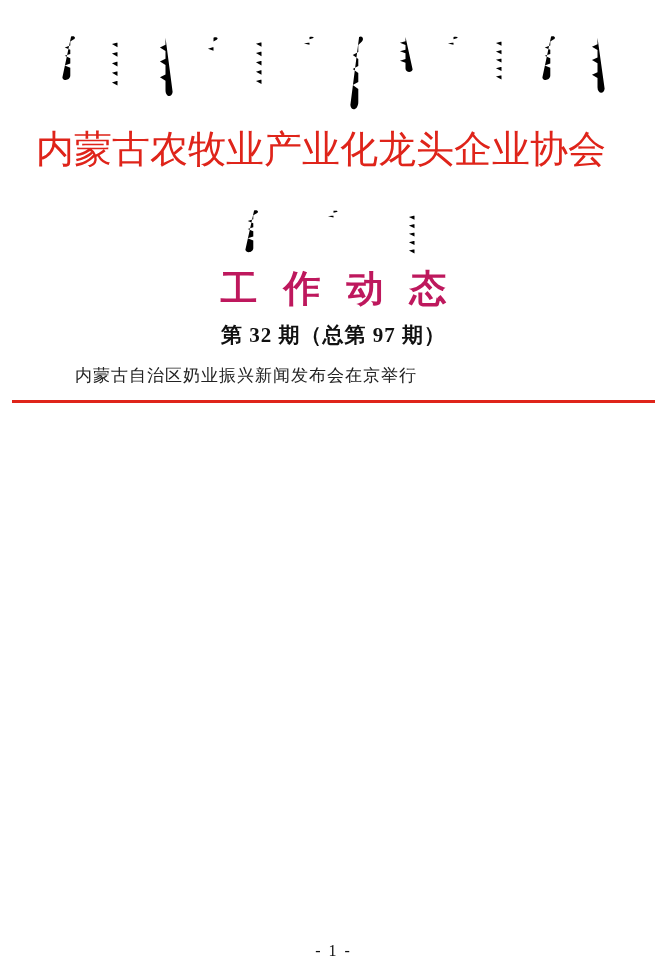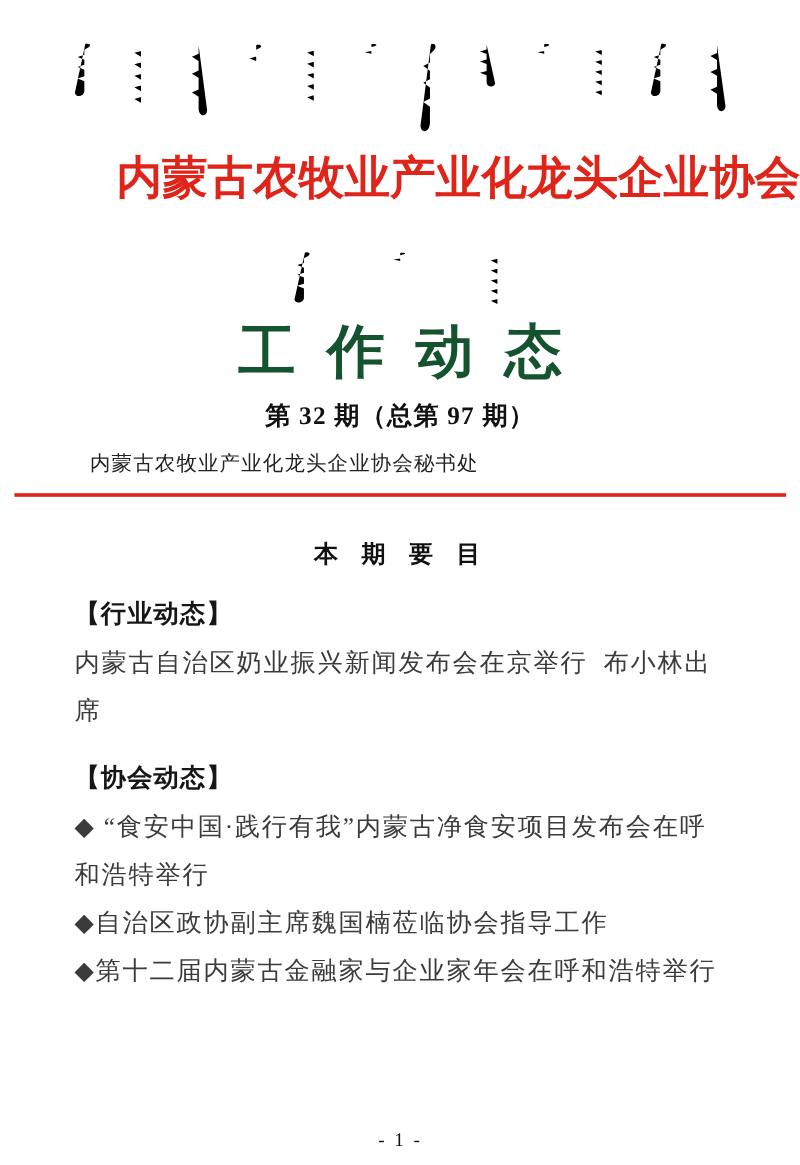--- a/index.html
+++ b/index.html
@@ -17,32 +17,32 @@
   .mn-row {
     display:flex; justify-content:center; align-items:flex-start;
     color:#df241a;
   }
   .mn-top { margin-top:36px; height:86px; gap:29px; }
   .mn-mid { margin-top:36px; height:58px; gap:62px; }
   .mn-word { display:block; }
   
   .org-title {
     margin-top:2px;
-    text-align:right;
-    font-size:38px; font-weight:bold; line-height:1.32;
+    text-align:left;
+    font-size:38px; font-weight:normal; line-height:1.32;
     color:#df241a;
     letter-spacing:0px;
     font-family:"Liberation Serif","DejaVu Serif",serif;
     padding-left:36px;
   }
   .masthead {
     margin-top:2px;
     text-align:center;
-    font-size:48px; font-weight:bold; line-height:1.0;
-    color:#14532d;
+    font-size:37px; font-weight:bold; line-height:1.0;
+    color:#be185d;
     letter-spacing:26px; text-indent:26px;
     font-family:"Liberation Serif","DejaVu Serif",serif;
   }
   
   .issue-line {
     margin-top:14px;
     text-align:center;
     font-size:21px; font-weight:bold;
     color:#111;
     letter-spacing:1px;
@@ -158,33 +158,21 @@
       <svg class="mn-word" width="19" height="56" viewBox="0 0 24 80" preserveAspectRatio="none" aria-hidden="true">
         <use href="#mw4"></use>
       </svg>
     </div>
 
   <div class="masthead">工作动态</div>
 
   <div class="issue-line">第 32 期（总第 97 期）</div>
 
   <div class="info-row">
-    <span>内蒙古农牧业产业化龙头企业协会秘书处</span>
+    <span>内蒙古自治区奶业振兴新闻发布会在京举行</span>
   </div>
 
   <div class="red-rule"></div>
 
-  <div class="toc">
-    <div class="toc-title">本 期 要 目</div>
-
-    <div class="toc-section-label">【行业动态】</div>
-    <div class="toc-item">内蒙古自治区奶业振兴新闻发布会在京举行  布小林出席</div>
-
-    <div class="toc-section-label">【协会动态】</div>
-    <div class="toc-item">◆ “食安中国·践行有我”内蒙古净食安项目发布会在呼
-和浩特举行</div>
-    <div class="toc-item">◆自治区政协副主席魏国楠莅临协会指导工作</div>
-    <div class="toc-item">◆第十二届内蒙古金融家与企业家年会在呼和浩特举行</div>
-  </div>
 
   <div class="page-footer">- 1 -</div>
 
 </div>
 
 </body></html>

